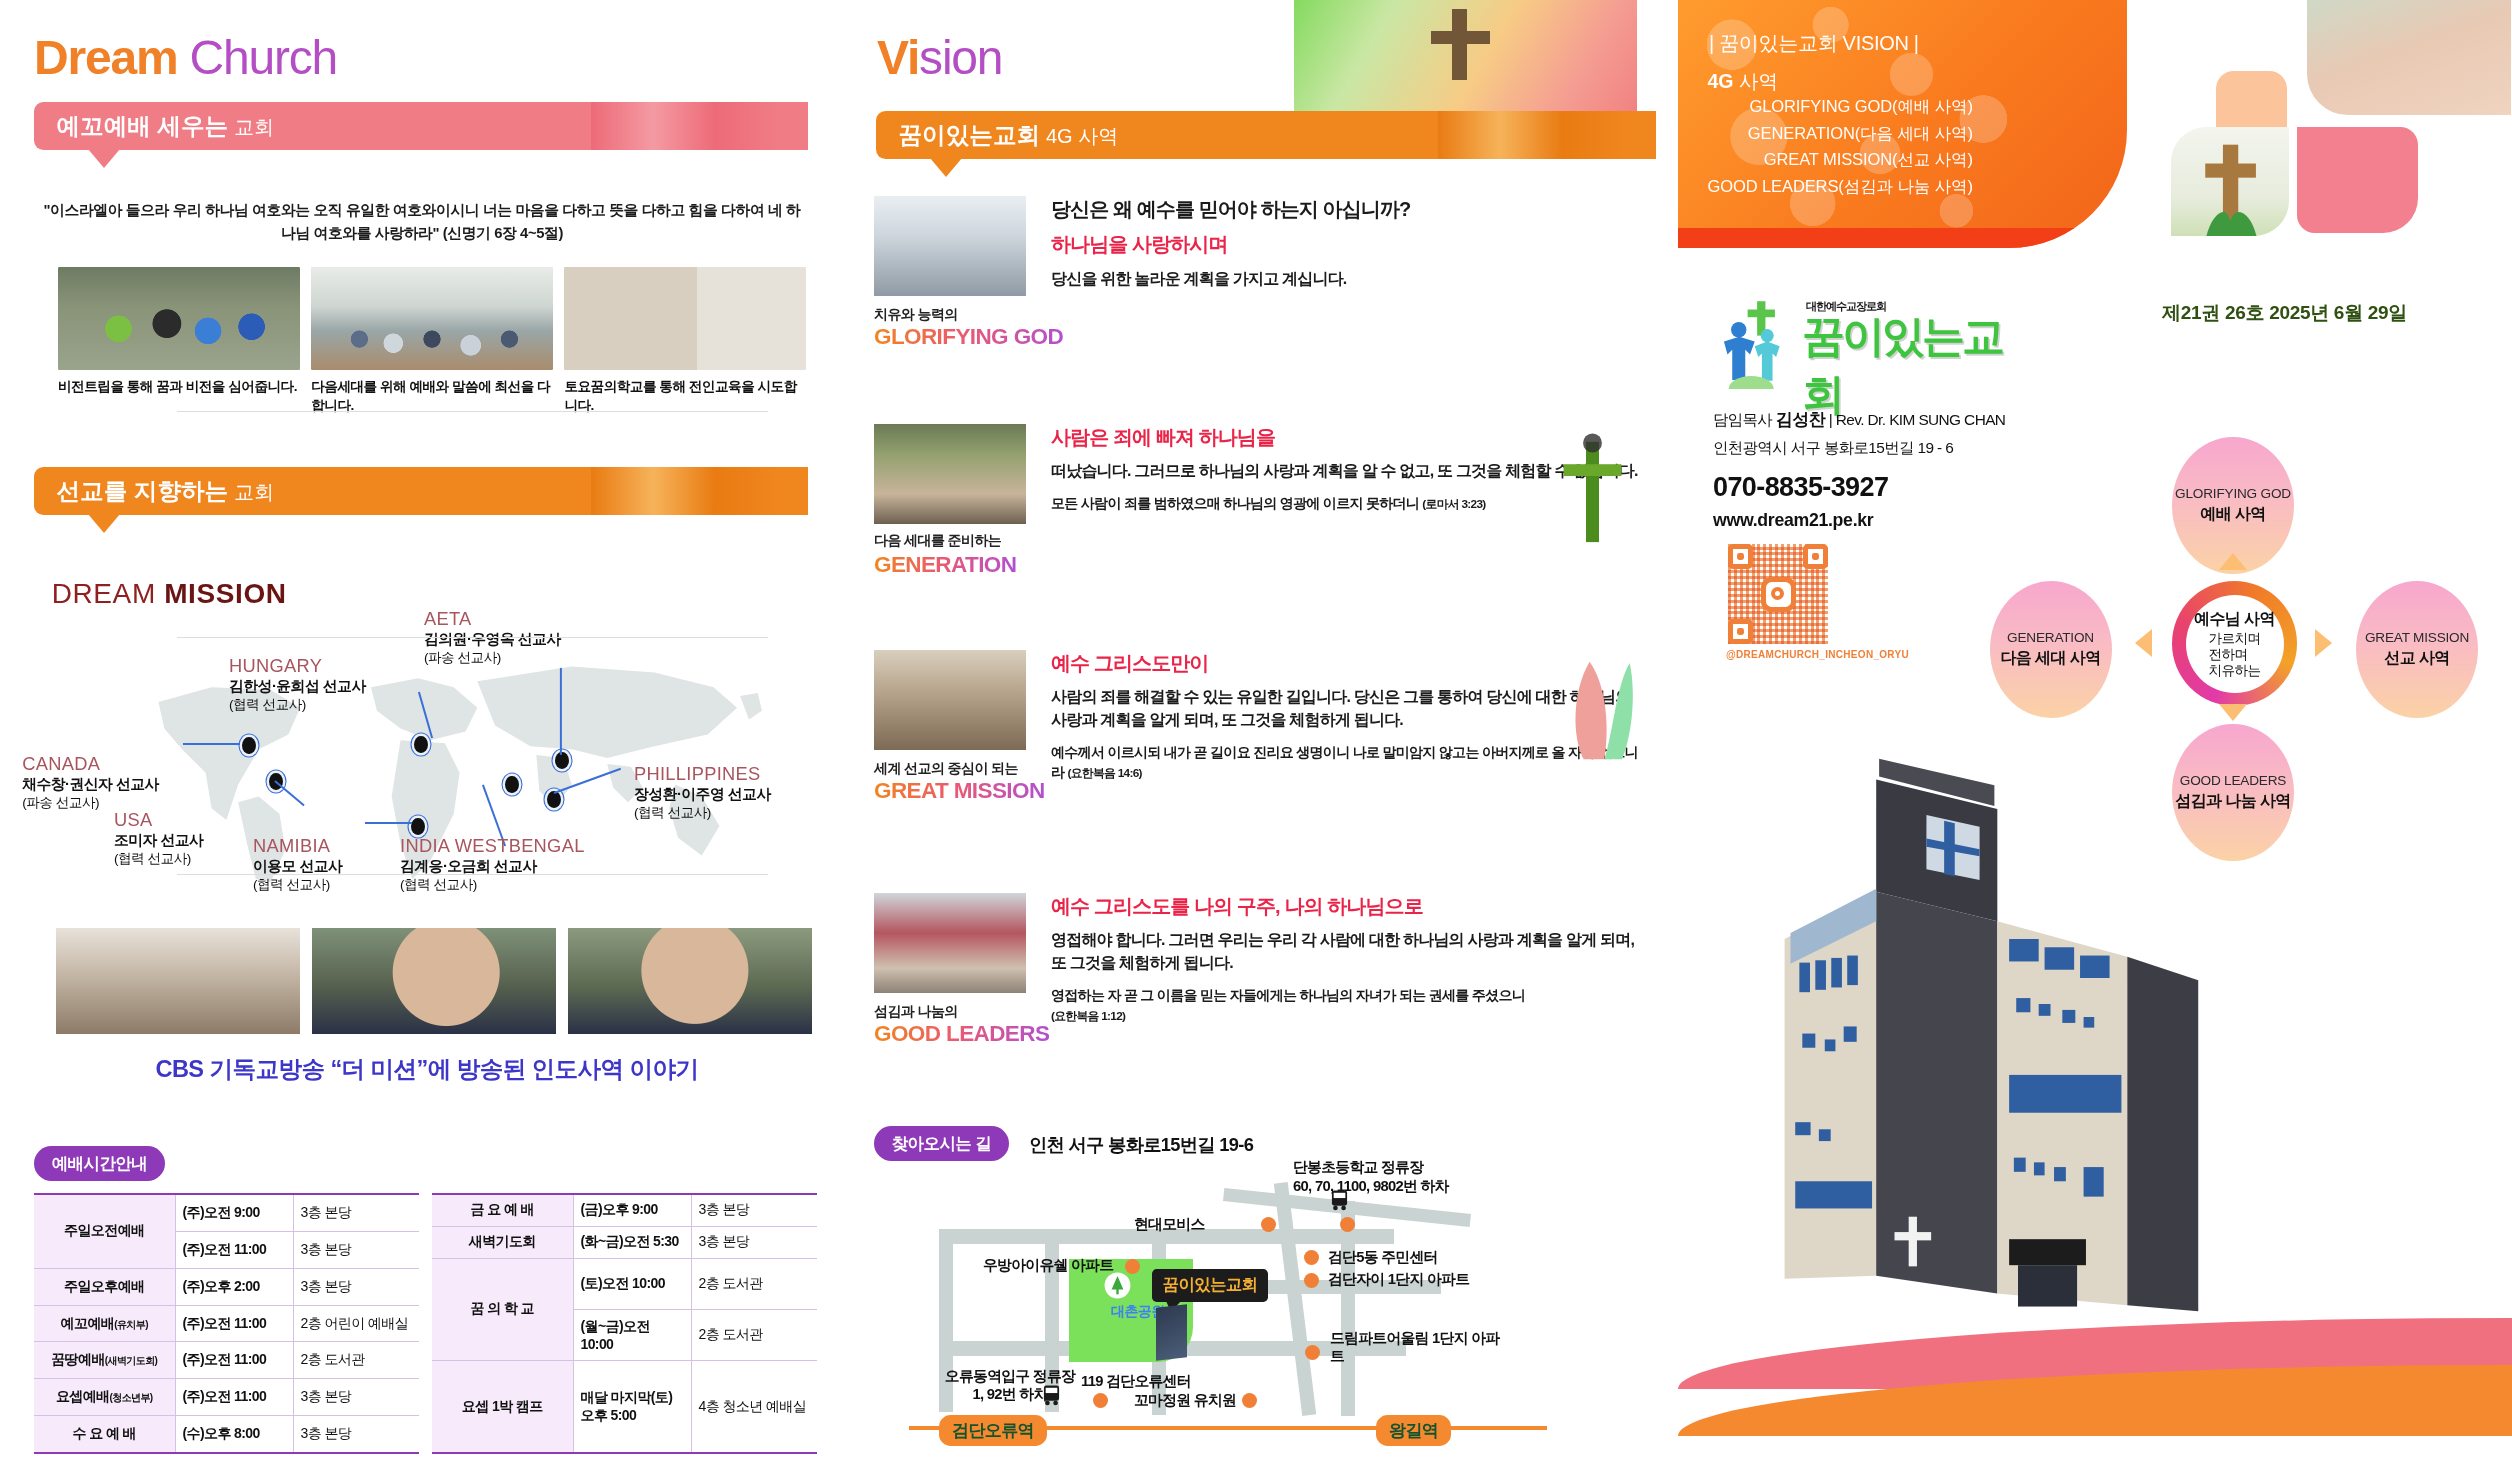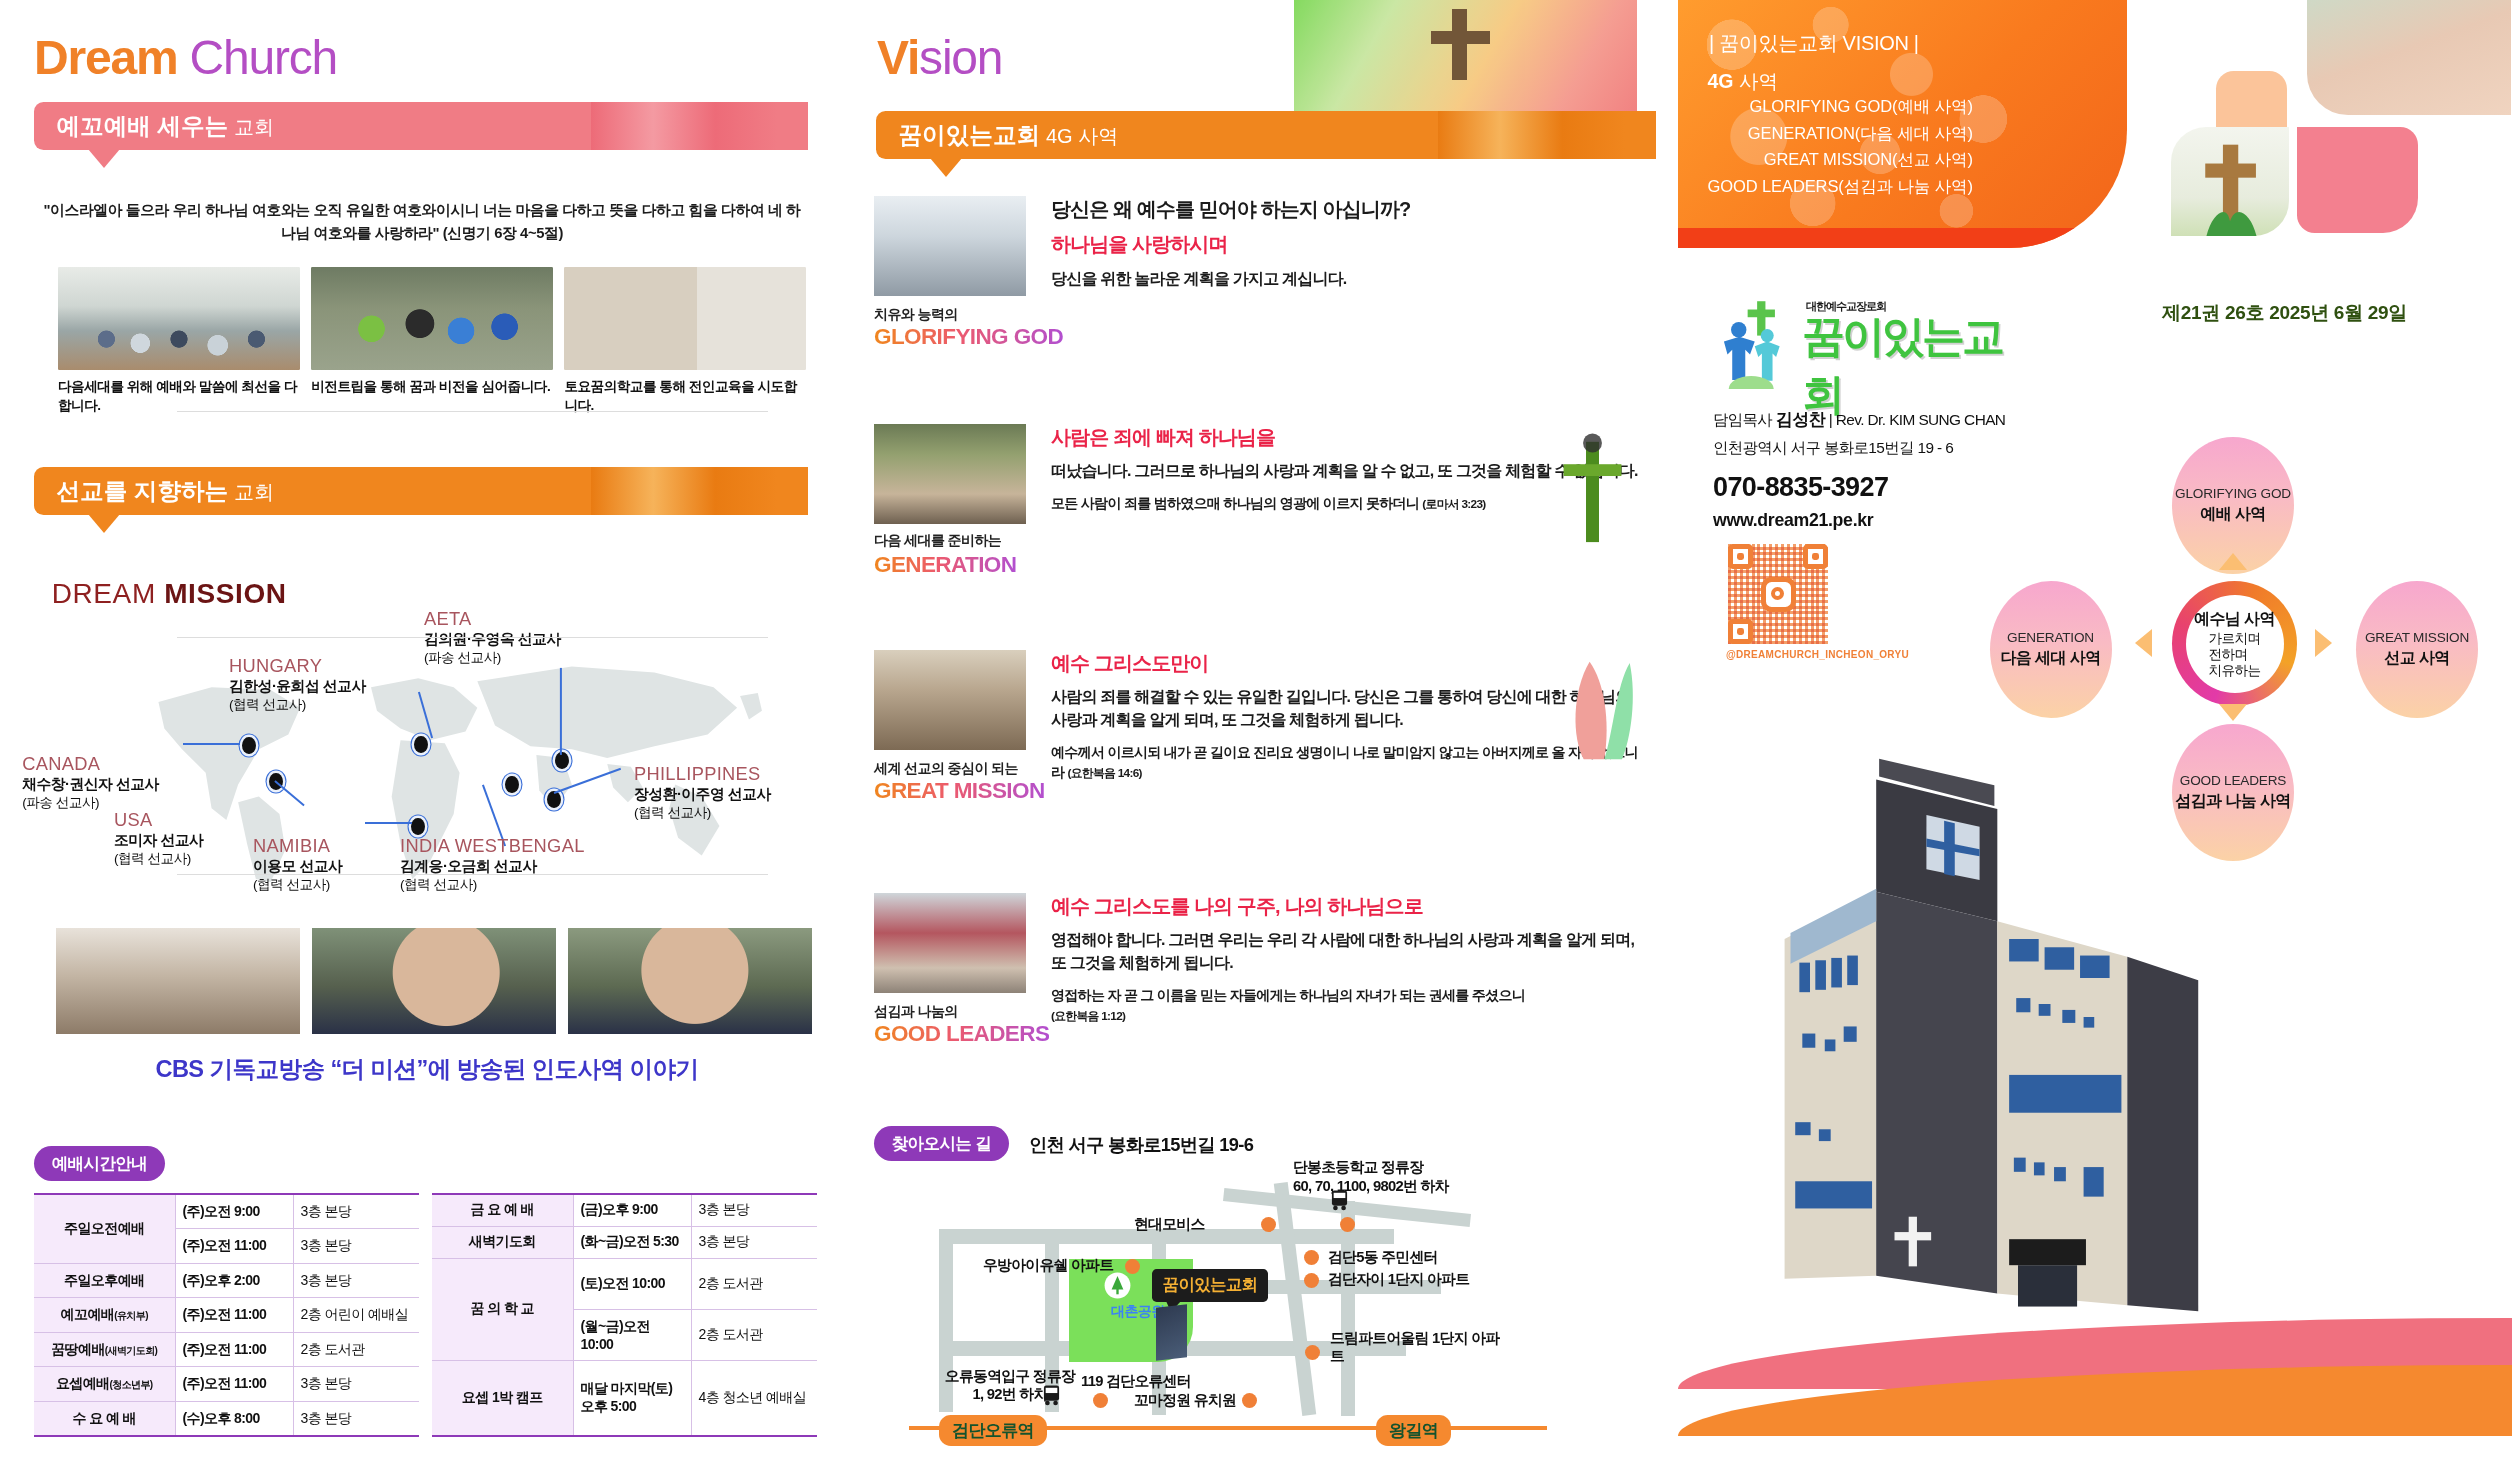--- a/index.html
+++ b/index.html
@@ -246,26 +246,26 @@
       <div class="tail"></div>
       <div class="txt">
         <span>예꼬예배 세우는</span><span class="light">교회</span>
       </div>
     </div>
 
     <div class="scripture">"이스라엘아 들으라 우리 하나님 여호와는 오직 유일한 여호와이시니 너는 마음을 다하고 뜻을 다하고 힘을 다하여 네 하나님 여호와를 사랑하라" (신명기 6장 4~5절)</div>
 
     <div class="photo-trio">
       <div class="ptile">
+        <div class="ph ph-group"></div>
+        <div class="cap">비전트립을 통해 꿈과 비전을 심어줍니다.</div>
+      </div>
+      <div class="ptile">
         <div class="ph ph-classroom"></div>
         <div class="cap">다음세대를 위해 예배와 말씀에 최선을 다합니다.</div>
-      </div>
-      <div class="ptile">
-        <div class="ph ph-group"></div>
-        <div class="cap">비전트립을 통해 꿈과 비전을 심어줍니다.</div>
       </div>
       <div class="ptile">
         <div class="ph ph-library"></div>
         <div class="cap">토요꿈의학교를 통해 전인교육을 시도합니다.</div>
       </div>
     </div>
 
     <div class="ribbon orange" style="position:absolute;left:34px;top:467px;width:774px;">
       <div class="body"></div>
       <div class="tail"></div>
@@ -409,21 +409,21 @@
           <tr>
             <td class="nm" rowspan="2">꿈 의 학 교</td>
             <td class="tm" style="height:51px">(토)오전 10:00</td>
             <td class="pl">2층 도서관</td>
           </tr>
           <tr>
             <td class="tm" style="height:51px">(월~금)오전 10:00</td>
             <td class="pl">2층 도서관</td>
           </tr>
           <tr>
-            <td class="nm" style="height:76px">요셉 1박 캠프</td>
+            <td class="nm" style="height:93px">요셉 1박 캠프</td>
             <td class="tm">매달 마지막(토) 오후 5:00</td>
             <td class="pl">4층 청소년 예배실</td>
           </tr>
         </tbody>
           </table>
 
       </div>
     </div>
   </div>
 

